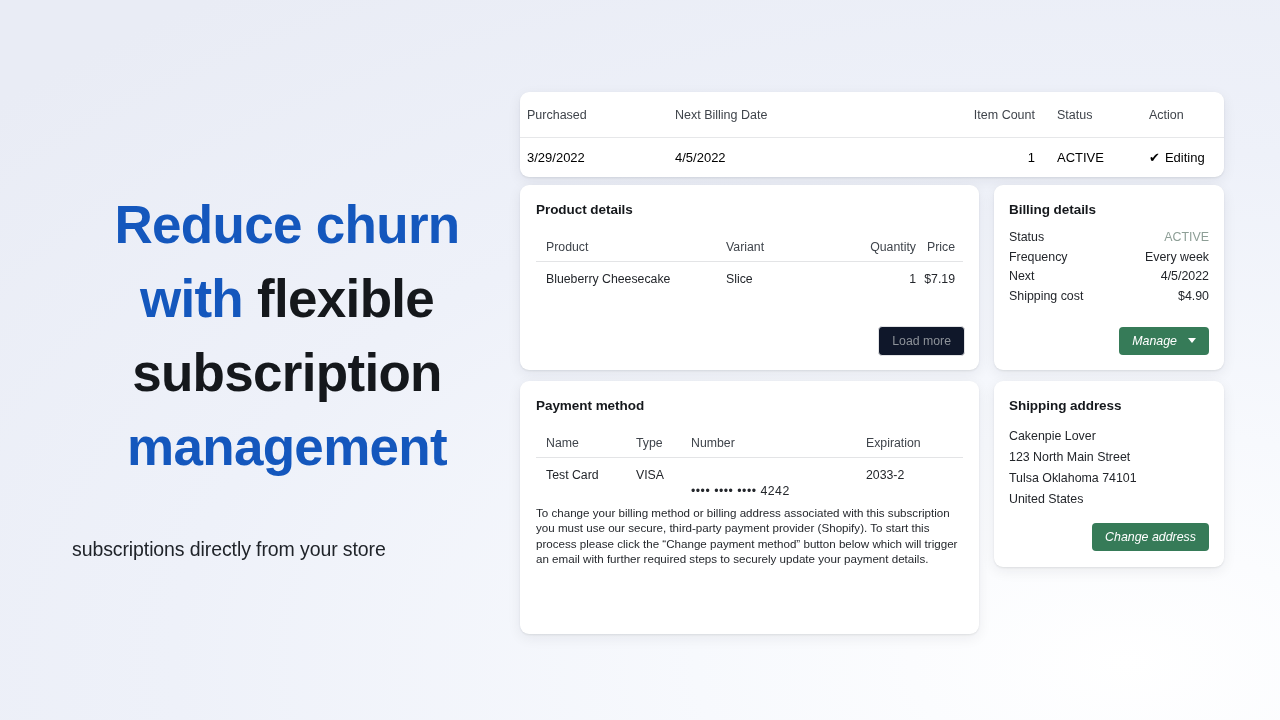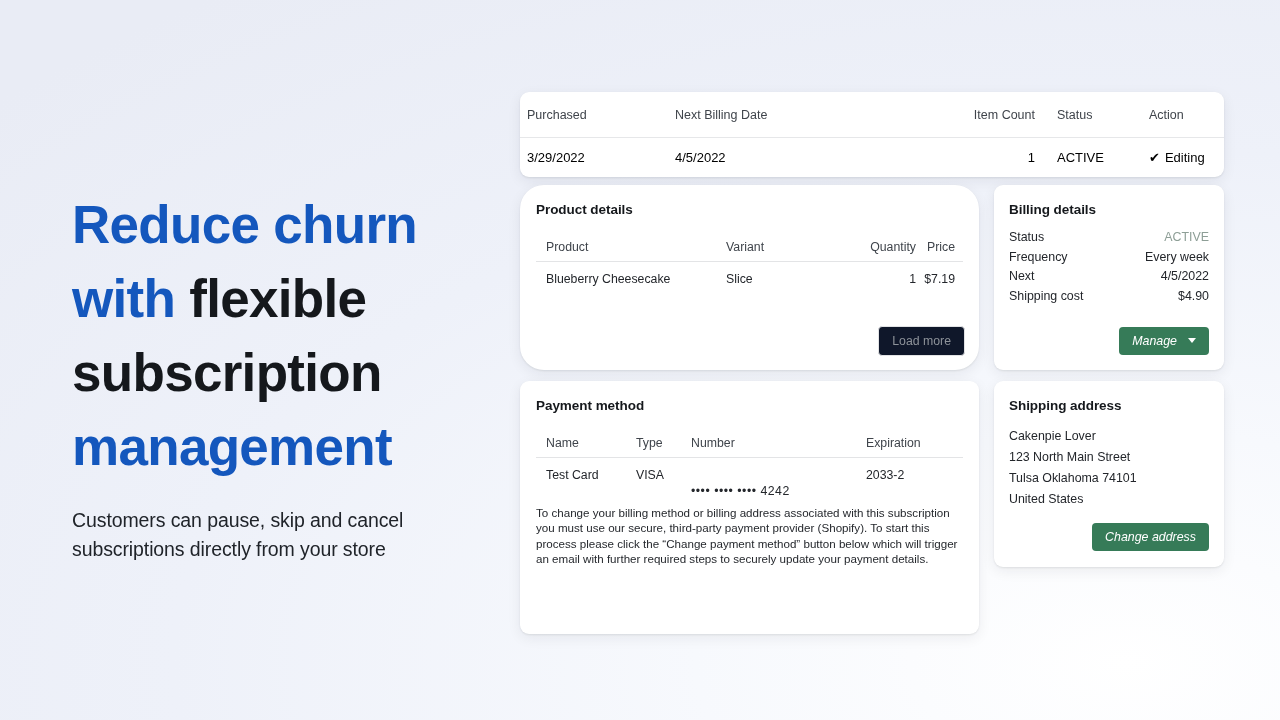--- a/index.html
+++ b/index.html
@@ -29,20 +29,21 @@
     top: 188px;
     width: 430px;
   }
   .headline {
     margin: 0;
     font-size: 53px;
     line-height: 74px;
     font-weight: bold;
     letter-spacing: -0.7px;
     color: #111418;
+    text-align: center;
   }
   .hl-blue { color: #1457bd; }
   .hl-dark { color: #15181c; }
   .subhead {
     margin: 22px 0 0 0;
     font-size: 19.5px;
     line-height: 29px;
     color: #20242a;
     font-weight: normal;
     letter-spacing: -0.1px;
@@ -80,21 +81,20 @@
   .c-status    { width: 88px;  flex: none; padding-left: 22px; box-sizing: border-box; }
   .c-action    { flex: 1; padding-left: 26px; box-sizing: border-box; }
   .chk { color: #15181c; font-size: 12px; margin-right: 5px; }
 
   
   #card-product {
     left: 520px;
     top: 185px;
     width: 459px;
     height: 185px;
-    border-radius: 24px;
   }
   
   #card-payment {
     left: 520px;
     top: 381px;
     width: 459px;
     height: 253px;
   }
   
   #card-billing {
@@ -233,21 +233,21 @@
 <div id="stage">
 
   <div class="promo">
     <h1 class="headline">
       <span class="hl-blue">Reduce churn</span><br>
       <span class="hl-blue">with </span><span class="hl-dark">flexible</span><br>
       <span class="hl-dark">subscription</span><br>
       <span class="hl-blue">management</span>
     </h1>
     <p class="subhead">
-      <span>Customers can pause, skip and cancel</span><br>
+      <br>
       <span>subscriptions directly from your store</span>
     </p>
   </div>
 
   <div class="card" id="card-summary">
     <div class="sum-head">
       <span class="c-purchased">Purchased</span>
       <span class="c-nextbill">Next Billing Date</span>
       <span class="c-items">Item Count</span>
       <span class="c-status">Status</span>

